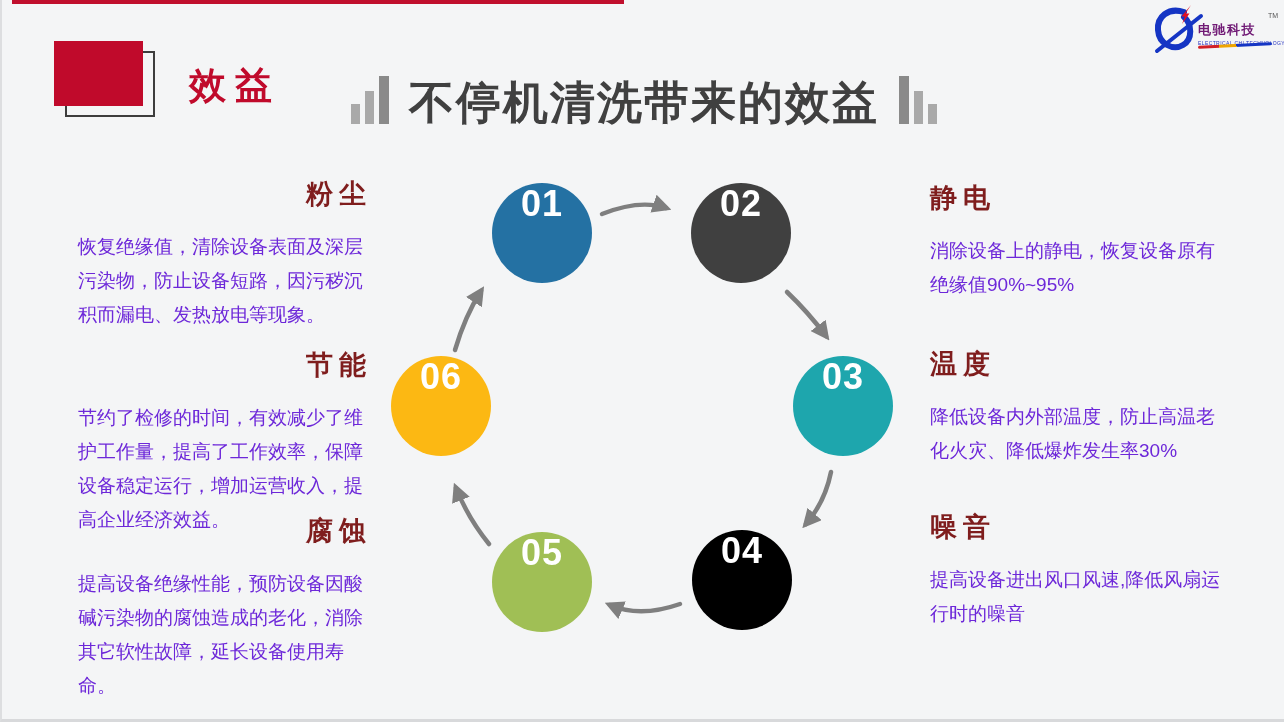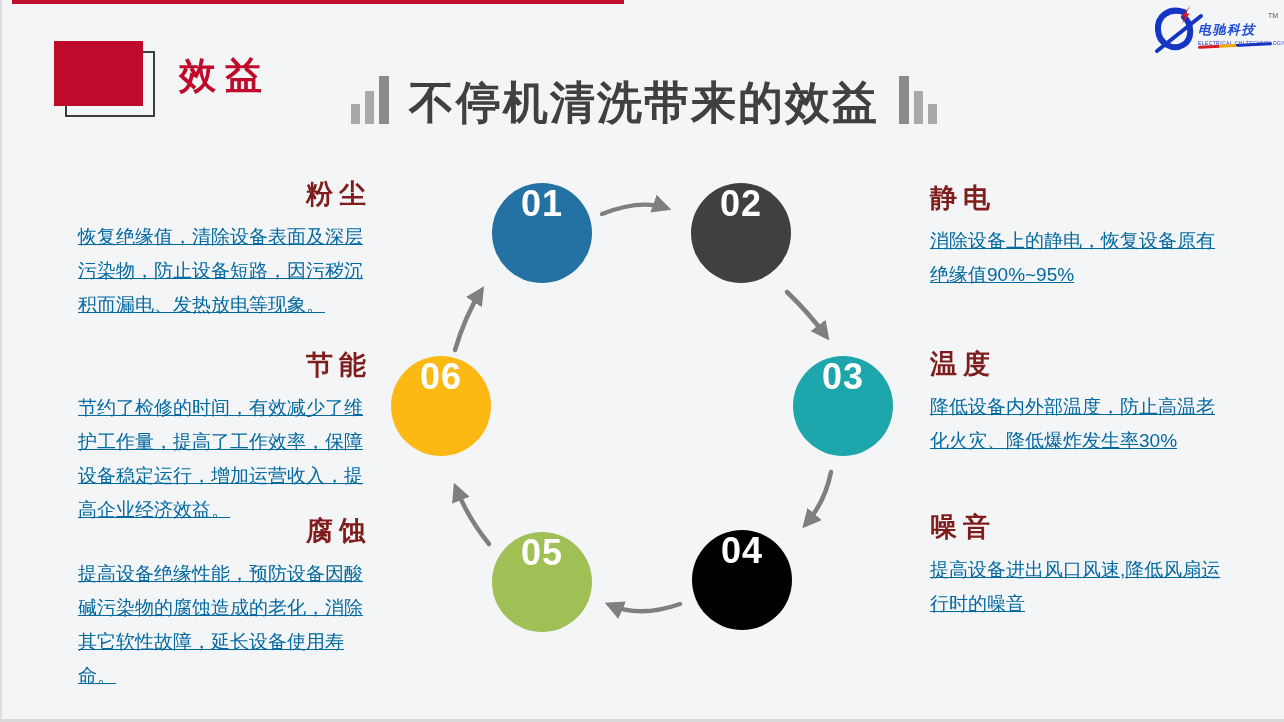--- a/index.html
+++ b/index.html
@@ -14,32 +14,32 @@
     border-left:2px solid #dddee0;
     border-bottom:3px solid #d8d9db;
     box-sizing:border-box;
   }
   
   .top-line{position:absolute;left:10px;top:0;width:612px;height:4px;background:#c00f2d;}
 
   
   .hdr-outline{position:absolute;left:63px;top:51px;width:86px;height:62px;border:2px solid #3d3d3d;}
   .hdr-square{position:absolute;left:52px;top:41px;width:89px;height:65px;background:#c00a2b;}
-  .hdr-title{position:absolute;left:173px;top:52px;margin:4px;font-size:37px;line-height:40px;font-weight:700;color:#c00a2b;letter-spacing:9px;}
+  .hdr-title{position:absolute;left:173px;top:52px;margin:14px;font-size:37px;line-height:40px;font-weight:700;color:#c00a2b;letter-spacing:9px;}
 
   
   .title-row{position:absolute;left:0;top:76px;width:1284px;display:flex;justify-content:center;align-items:flex-end;gap:16px;}
   .main-title{margin:0;font-size:45px;line-height:48px;font-weight:700;color:#404040;letter-spacing:2px;white-space:nowrap;}
   .bars{margin-bottom:3px;flex:0 0 auto;}
 
   
   .logo{position:absolute;right:8px;top:4px;width:122px;height:52px;}
   .logo-mark{position:absolute;left:0;top:0;}
   .logo-text{position:absolute;left:44px;top:16px;width:78px;}
-  .logo-name{font-size:13px;font-weight:700;color:#1d4ed8;letter-spacing:1.5px;white-space:nowrap;font-style:italic;}
+  .logo-name{font-size:13px;font-weight:700;color:#701a75;letter-spacing:1.5px;white-space:nowrap;}
   .logo-sub{font-size:5px;color:#2230c0;letter-spacing:0.4px;white-space:nowrap;display:block;margin-top:1px;}
   .logo-tm{position:absolute;right:-2px;top:8px;font-size:7px;color:#555;}
   .logo-swoosh{position:absolute;left:44px;top:40px;width:74px;height:3px;
     background:linear-gradient(90deg,#d21f26 0%,#d21f26 28%,#f0a500 28%,#f0a500 52%,#1535c4 52%,#1535c4 100%);
     border-radius:2px;transform:rotate(-3deg);}
 
   
   .diagram{position:absolute;left:380px;top:170px;width:520px;height:475px;}
   .arrows{position:absolute;left:0;top:0;}
   .step{
@@ -50,21 +50,21 @@
   .s0{left:110px;top:13px;}
   .s1{left:309px;top:13px;}
   .s2{left:411px;top:186px;}
   .s3{left:310px;top:360px;}
   .s4{left:110px;top:362px;}
   .s5{left:9px;top:186px;}
 
   
   .blk{position:absolute;width:296px;}
   .blk h3{margin:0;font-size:27px;line-height:32px;font-weight:700;color:#7f1d1d;letter-spacing:6px;}
-  .blk p{margin:10px 0 0 0;font-size:19px;line-height:34px;color:#0369a1;text-decoration:underline;}
+  .blk p{margin:20px 0 0 0;font-size:19px;line-height:34px;color:#6d28d9;}
   .blk-left{left:76px;}
   .blk-left h3{text-align:right;padding-right:2px;}
   .blk-right{left:928px;width:302px;}
   .bl0{top:178px;} .bl1{top:349px;} .bl2{top:515px;}
   .br0{top:182px;} .br1{top:348px;} .br2{top:511px;}
 </style>
 </head>
 <body>
 
 <div class="slide">

